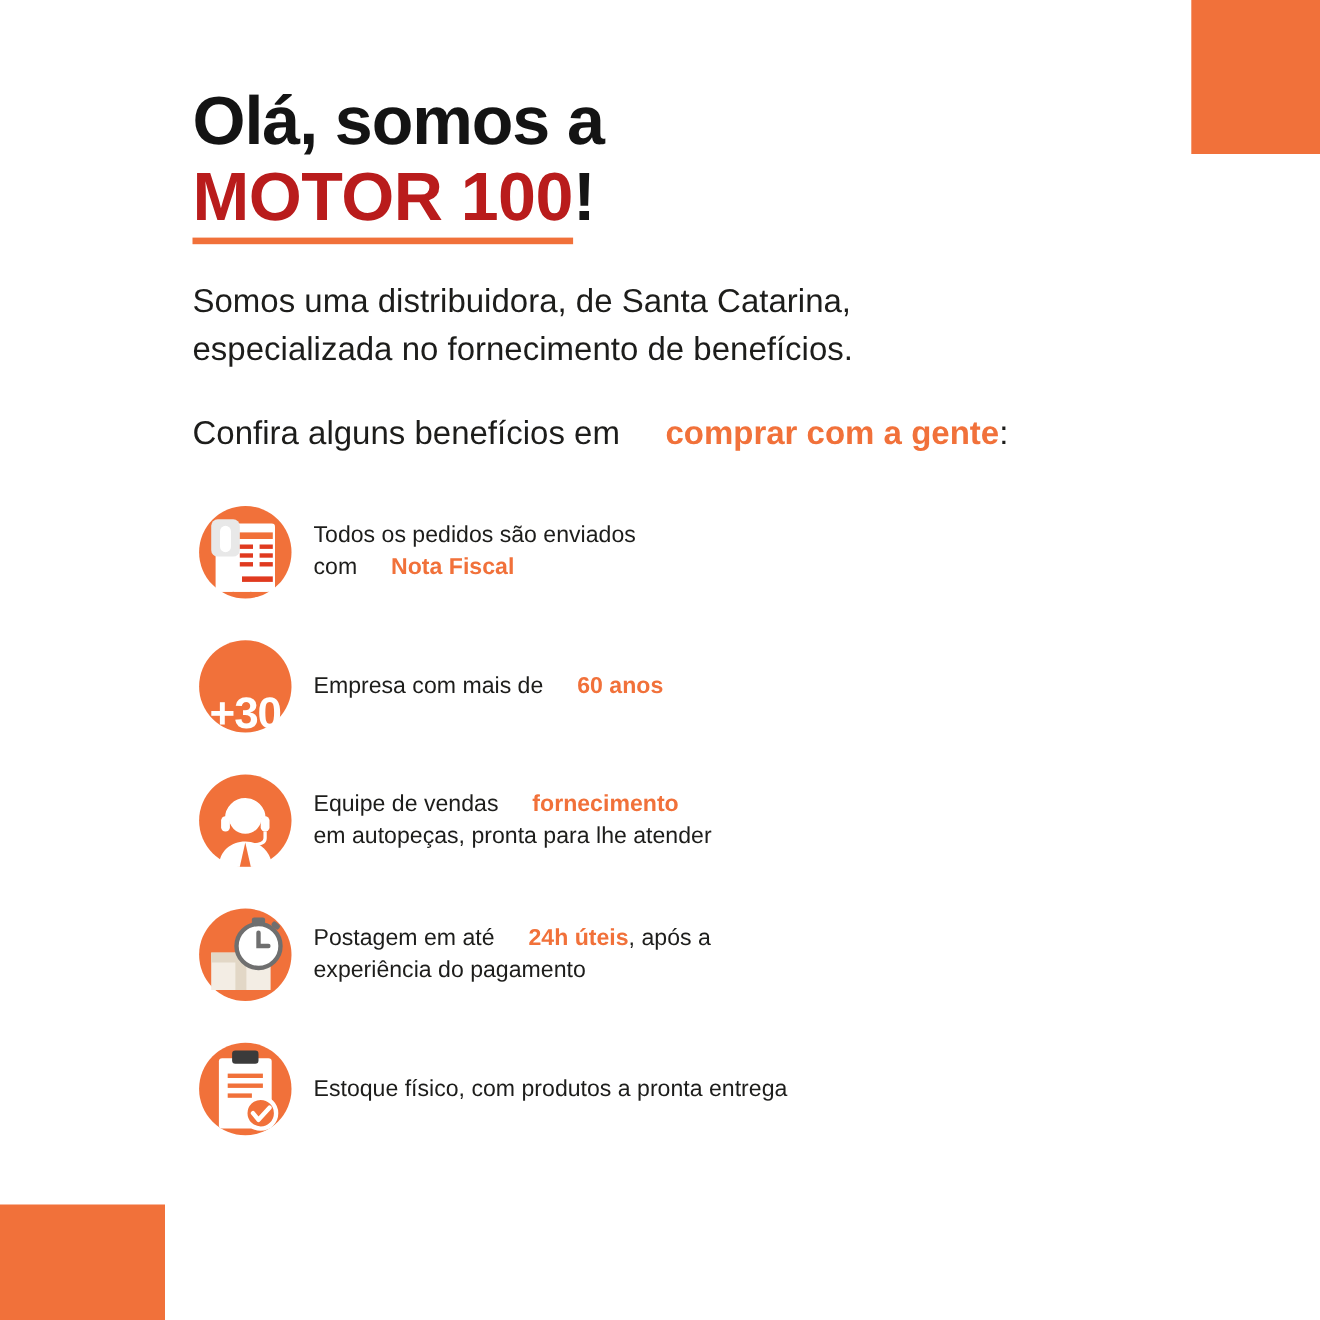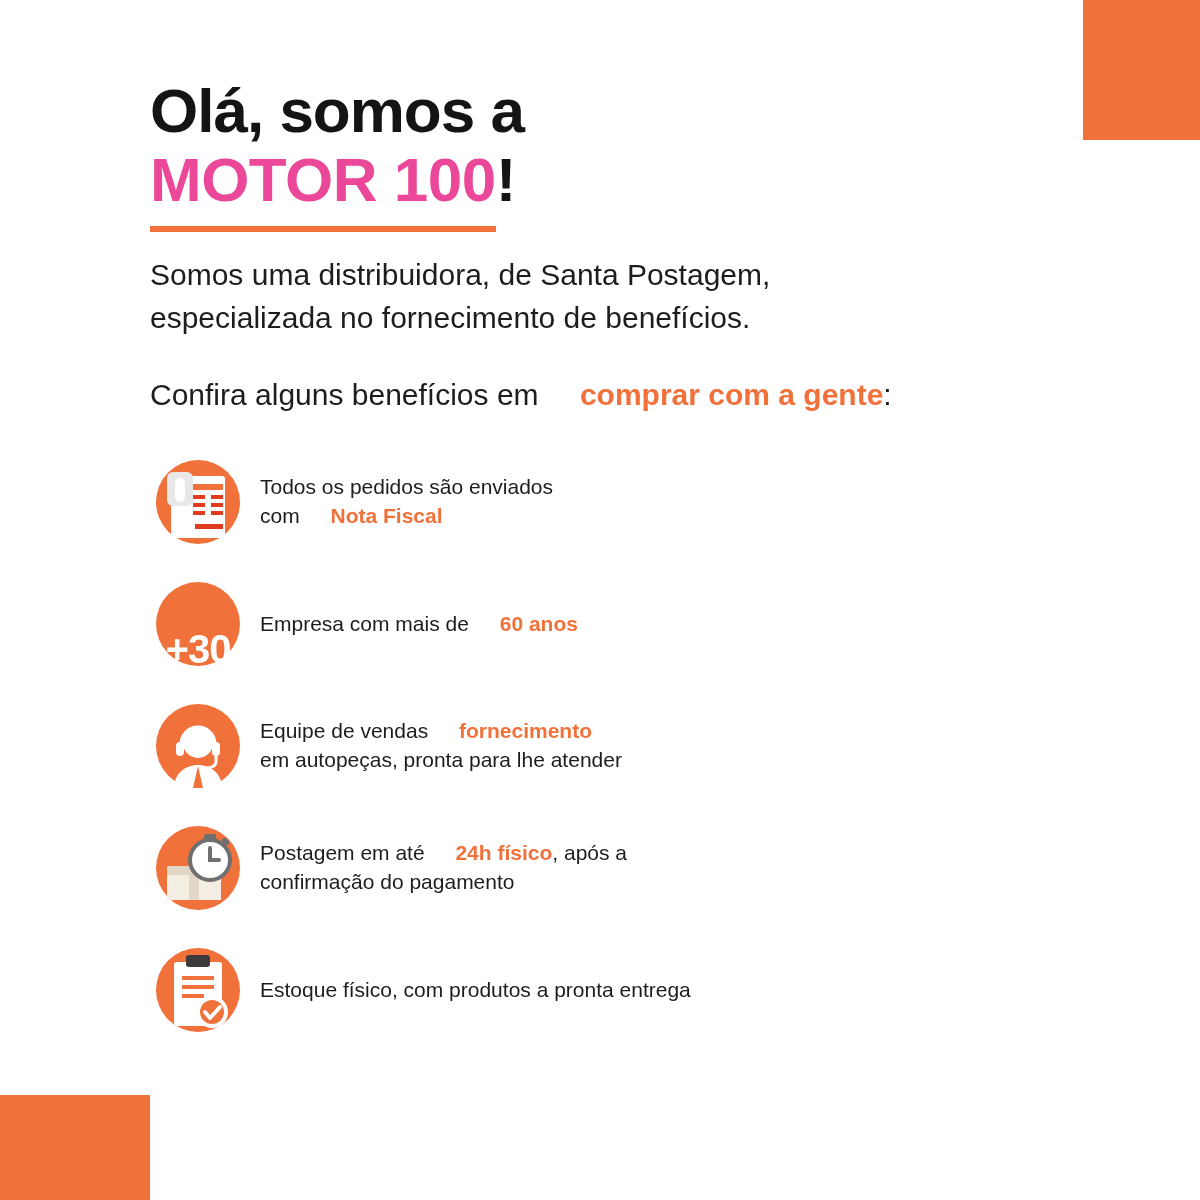--- a/index.html
+++ b/index.html
@@ -29,21 +29,21 @@
   #corner-bottom-left {
     left: 0;
     bottom: 0;
     width: 150px;
     height: 105px;
   }
 
   
   .page {
     position: absolute;
-    left: 150px;
+    left: 175px;
     top: 78px;
     width: 920px;
   }
 
   
   .headline-1 {
     font-size: 62px;
     font-weight: bold;
     color: #141414;
     letter-spacing: -1px;
@@ -53,23 +53,23 @@
   .headline-2 {
     font-size: 62px;
     font-weight: bold;
     color: #141414;
     letter-spacing: -0.5px;
     line-height: 1.18;
     margin: 0;
     white-space: nowrap;
   }
   .headline-2 .brand {
-    color: #ec4899;
+    color: #b91c1c;
     border-bottom: 6px solid #f1713a;
-    padding-bottom: 12px;
+    padding-bottom: 2px;
   }
   .headline-2 .bang {
     color: #141414;
   }
 
   
   .intro {
     margin: 38px 0 0 0;
     font-size: 30px;
     line-height: 1.42;
@@ -148,21 +148,21 @@
 <div class="corner-square" id="corner-bottom-left"></div>
 
 <div class="page">
 
   <h1 class="headline-1">Olá, somos a</h1>
   <h1 class="headline-2">
     <span class="brand">MOTOR 100</span><span class="bang">!</span>
   </h1>
 
   <p class="intro">
-    <span>Somos uma distribuidora, de Santa Postagem,</span><br>
+    <span>Somos uma distribuidora, de Santa Catarina,</span><br>
     <span>especializada no fornecimento de benefícios.</span>
   </p>
 
   <p class="benefits-lead">
     <span>Confira alguns benefícios em </span><span class="accent">comprar com a gente</span><span>:</span>
   </p>
 
   <ul class="benefit-list">
 
     <li class="benefit-item">
@@ -225,22 +225,22 @@
           <rect x="14" y="40" width="54" height="34" fill="#f3ede4"></rect>
           <rect x="14" y="40" width="54" height="9" fill="#e2d7c6"></rect>
           <rect x="36" y="40" width="10" height="34" fill="#e2d7c6"></rect>
           <circle cx="57" cy="34" r="20" fill="#ffffff" stroke="#6f6f6f" stroke-width="4"></circle>
           <rect x="51" y="8" width="12" height="7" rx="2" fill="#6f6f6f"></rect>
           <rect x="69" y="13" width="8" height="5" rx="2" fill="#6f6f6f" transform="rotate(40 73 15)"></rect>
           <path d="M57 22v12h9" fill="none" stroke="#6f6f6f" stroke-width="4" stroke-linecap="round"></path>
         </svg>
       </div>
       <div class="benefit-text">
-        <span>Postagem em até </span><span class="accent">24h físico</span><span>, após a</span><br>
-        <span>confirmação do pagamento</span>
+        <span>Postagem em até </span><span class="accent">24h úteis</span><span>, após a</span><br>
+        <span>experiência do pagamento</span>
       </div>
     </li>
 
     <li class="benefit-item">
       <div class="benefit-icon">
         <div class="circle"></div>
         <svg width="84" height="88" viewBox="0 0 84 88">
           <rect x="18" y="12" width="48" height="64" rx="3" fill="#ffffff"></rect>
           <rect x="30" y="5" width="24" height="12" rx="3" fill="#3b3b3b"></rect>
           <rect x="26" y="26" width="32" height="4" fill="#f1713a"></rect>

